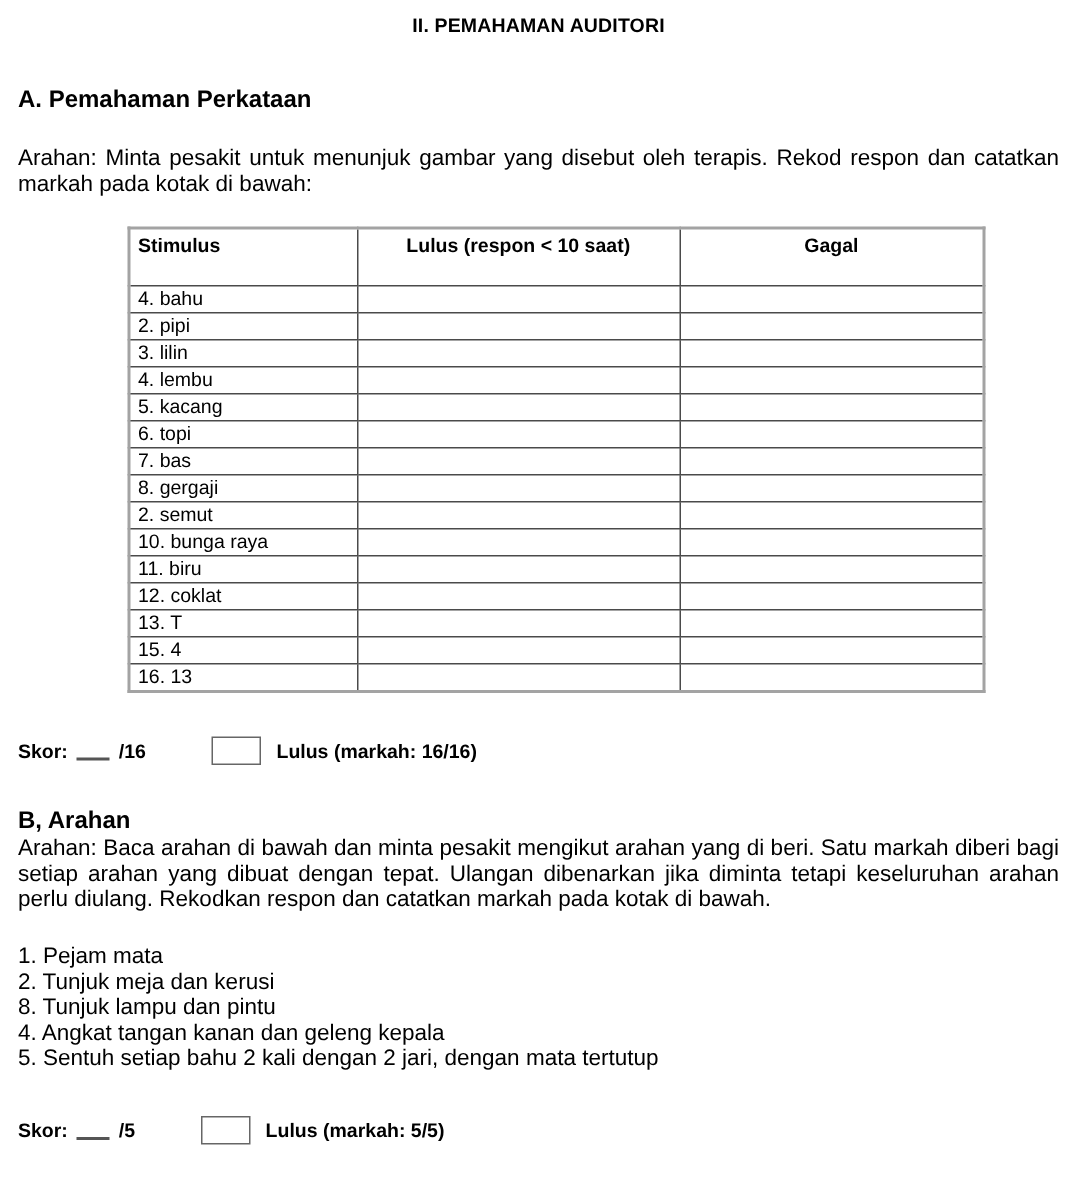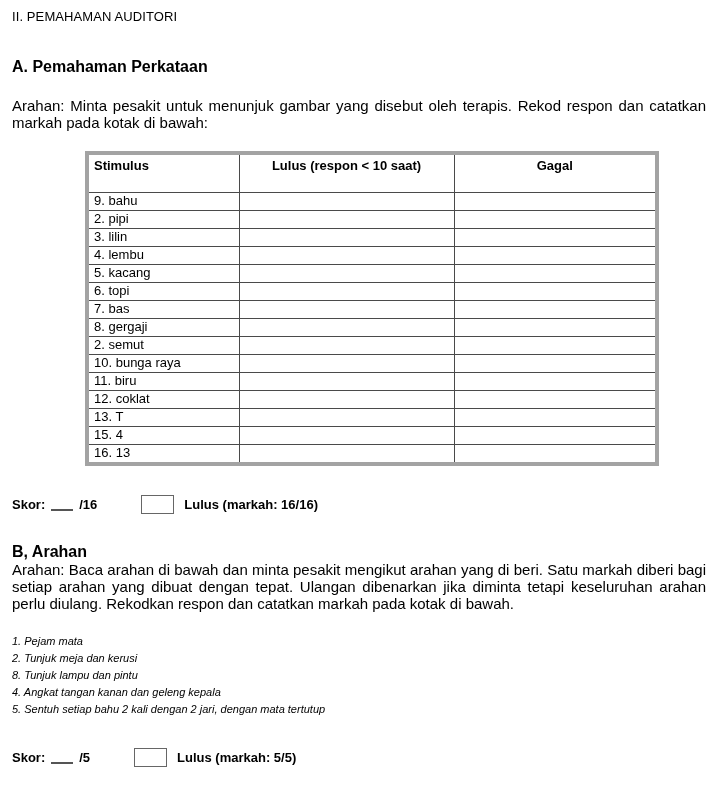--- a/index.html
+++ b/index.html
@@ -19,23 +19,23 @@
   .page {
     position: relative;
     width: 718px;
     height: 785px;
     box-sizing: border-box;
     padding: 0 12px 0 12px;
   }
 
   
   .doc-title {
-    text-align: left;
+    text-align: center;
     font-size: 13px;
-    font-weight: normal;
+    font-weight: bold;
     letter-spacing: 0.1px;
     margin: 6px 0 0 0;
     padding-top: 3px;
   }
 
   
   .section-heading {
     font-size: 16px;
     font-weight: bold;
     margin: 0;
@@ -57,21 +57,21 @@
   
   .table-wrap {
     margin-top: 20px;
     padding-left: 73px;
     padding-right: 51px;
   }
   table.stimulus-table {
     border-collapse: collapse;
     width: 100%;
     table-layout: fixed;
-    border: 4px solid #a3a3a3;
+    border: 2px solid #a3a3a3;
   }
   table.stimulus-table col.c1 { width: 152px; }
   table.stimulus-table col.c2 { width: 215px; }
   table.stimulus-table col.c3 { width: 203px; }
   table.stimulus-table th,
   table.stimulus-table td {
     border: 1px solid #4a4a4a;
     font-size: 13px;
     padding: 0;
   }
@@ -130,23 +130,22 @@
     box-sizing: border-box;
   }
   .pass-label { white-space: pre; }
 
   
   .instruction-list {
     list-style: none;
     margin: 0;
     padding: 0;
     margin-top: 21px;
-    font-size: 11px;
+    font-size: 15px;
     line-height: 17px;
-    font-style: italic;
   }
   .instruction-list li { white-space: pre; }
 </style>
 </head>
 <body>
 
 <div class="page">
 
   <div class="doc-title">II. PEMAHAMAN AUDITORI</div>
 
@@ -163,21 +162,21 @@
       </colgroup>
       <thead>
         <tr>
           <th class="th-stimulus">Stimulus</th>
           <th class="th-center">Lulus (respon &lt; 10 saat)</th>
           <th class="th-center">Gagal</th>
         </tr>
       </thead>
       <tbody id="stimulus-tbody">
           <tr>
-            <td class="cell-label">9. bahu</td>
+            <td class="cell-label">4. bahu</td>
             <td></td>
             <td></td>
           </tr>
           <tr>
             <td class="cell-label">2. pipi</td>
             <td></td>
             <td></td>
           </tr>
           <tr>
             <td class="cell-label">3. lilin</td>

